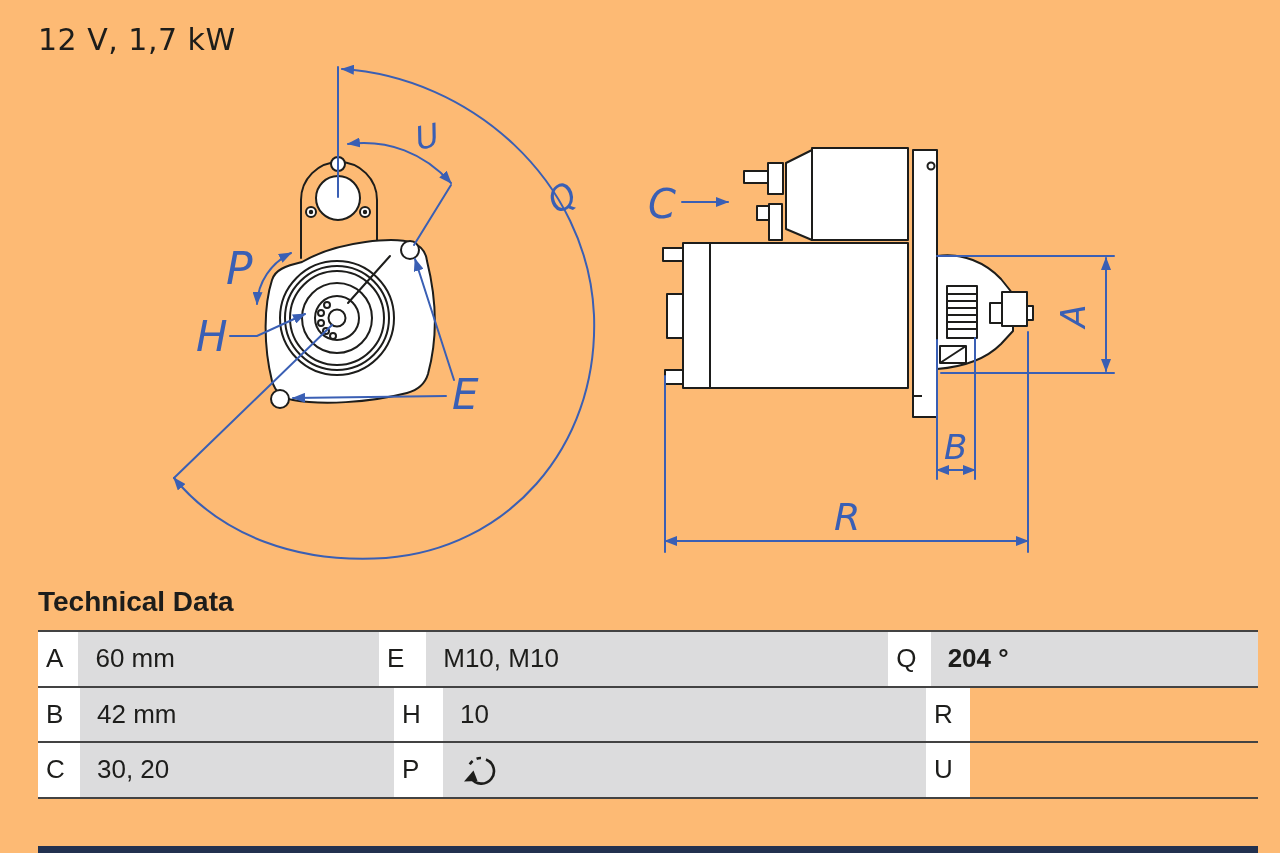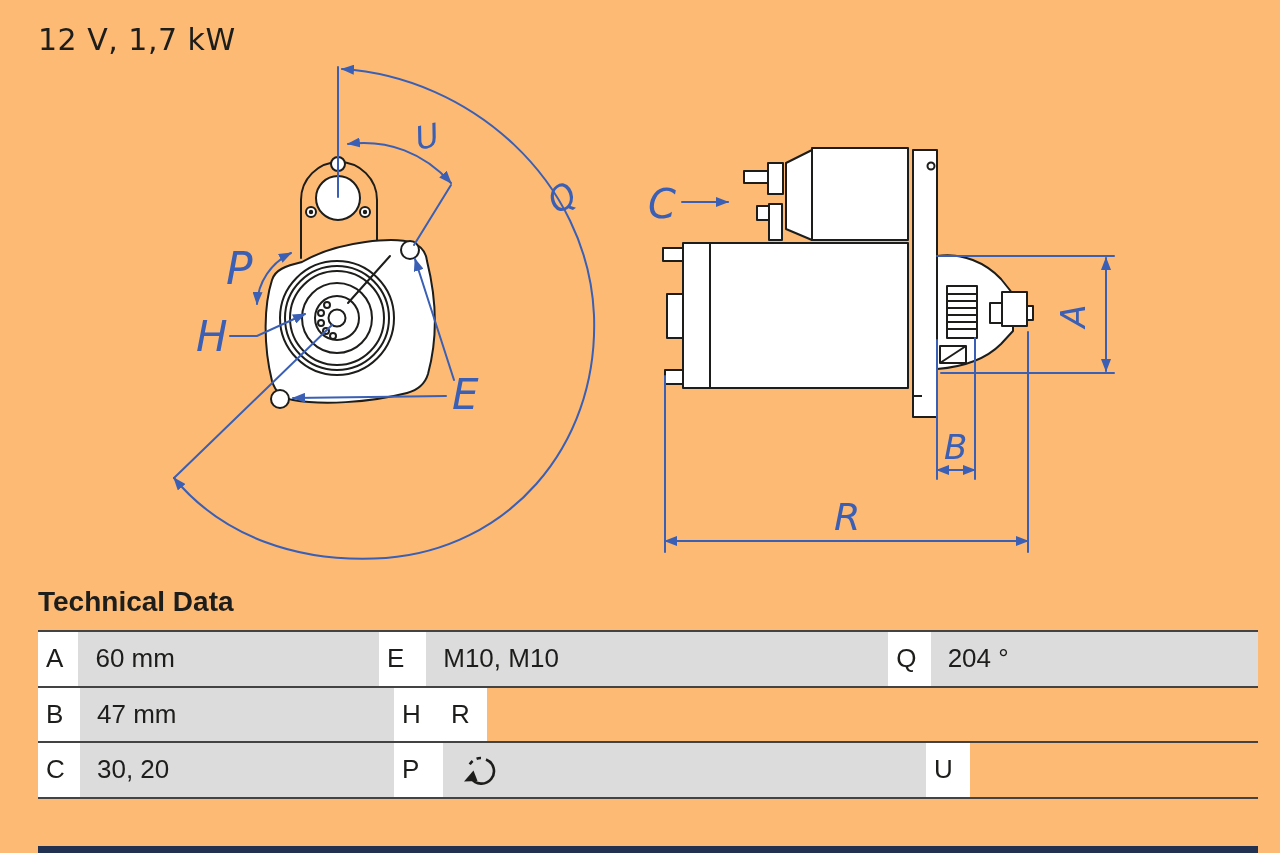--- a/index.html
+++ b/index.html
@@ -9,21 +9,21 @@
          font-size:30px;font-weight:500;letter-spacing:.5px;}
   #drawing{position:absolute;left:0;top:0;}
   #td-heading{position:absolute;left:38px;top:586px;font-size:28px;font-weight:bold;text-align:right;}
   #tdtable{position:absolute;left:38px;top:630px;width:1220px;border-top:2px solid #434343;}
   .trow{display:flex;height:53.6px;border-bottom:2px solid #434343;}
   .kcell,.vcell{display:flex;align-items:center;box-sizing:border-box;font-size:26px;}
   .kcell{background:#fff;padding-left:8px;}
   .vcell{background:#dcdcdd;padding-left:17px;}
   .k1{width:42px;} .v1{width:314px;}
   .k2{width:49px;} .v2{width:483px;}
-  .k3{width:44px;} .v3{width:342px;}
+  .k3{width:44px;} .v3{width:342px;font-weight:bold;}
   #brandbar{position:absolute;left:38px;top:846px;width:1220px;height:7px;background:#22314f;}
   .bluetxt{font-family:"DejaVu Sans",sans-serif;font-style:italic;fill:#3a5fb4;stroke:none;}
 </style>
 </head>
 <body>
 
 <div id="page">
 
   <div id="title">12 V, 1,7 kW</div>
 
@@ -136,22 +136,23 @@
     <div class="trow">
       <div class="kcell k1">A</div>
       <div class="vcell v1">60 mm</div>
       <div class="kcell k2">E</div>
       <div class="vcell v2">M10, M10</div>
       <div class="kcell k3">Q</div>
       <div class="vcell v3">204 °</div>
     </div>
     <div class="trow">
       <div class="kcell k1">B</div>
-      <div class="vcell v1">47 mm</div>
+      <div class="vcell v1">42 mm</div>
       <div class="kcell k2">H</div>
+      <div class="vcell v2">10</div>
       <div class="kcell k3">R</div>
     </div>
     <div class="trow">
       <div class="kcell k1">C</div>
       <div class="vcell v1">30, 20</div>
       <div class="kcell k2">P</div>
       <div class="vcell v2">
         <svg width="40" height="40" viewBox="0 0 40 40">
           <path d="M21 8 A12.5 12.5 0 0 0 9.5 15" fill="none" stroke="#1d1d1b" stroke-width="2.6" stroke-dasharray="4.5 4.5"></path>
           <path d="M26 9.5 A12.5 12.5 0 1 1 11 28" fill="none" stroke="#1d1d1b" stroke-width="2.6"></path>

